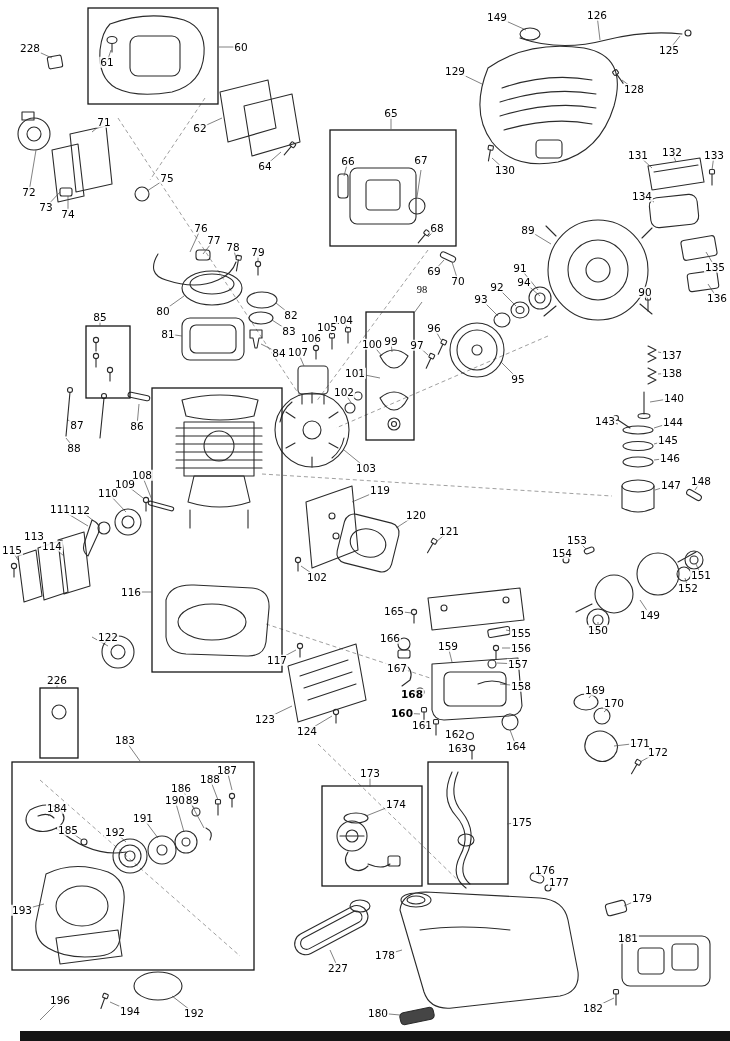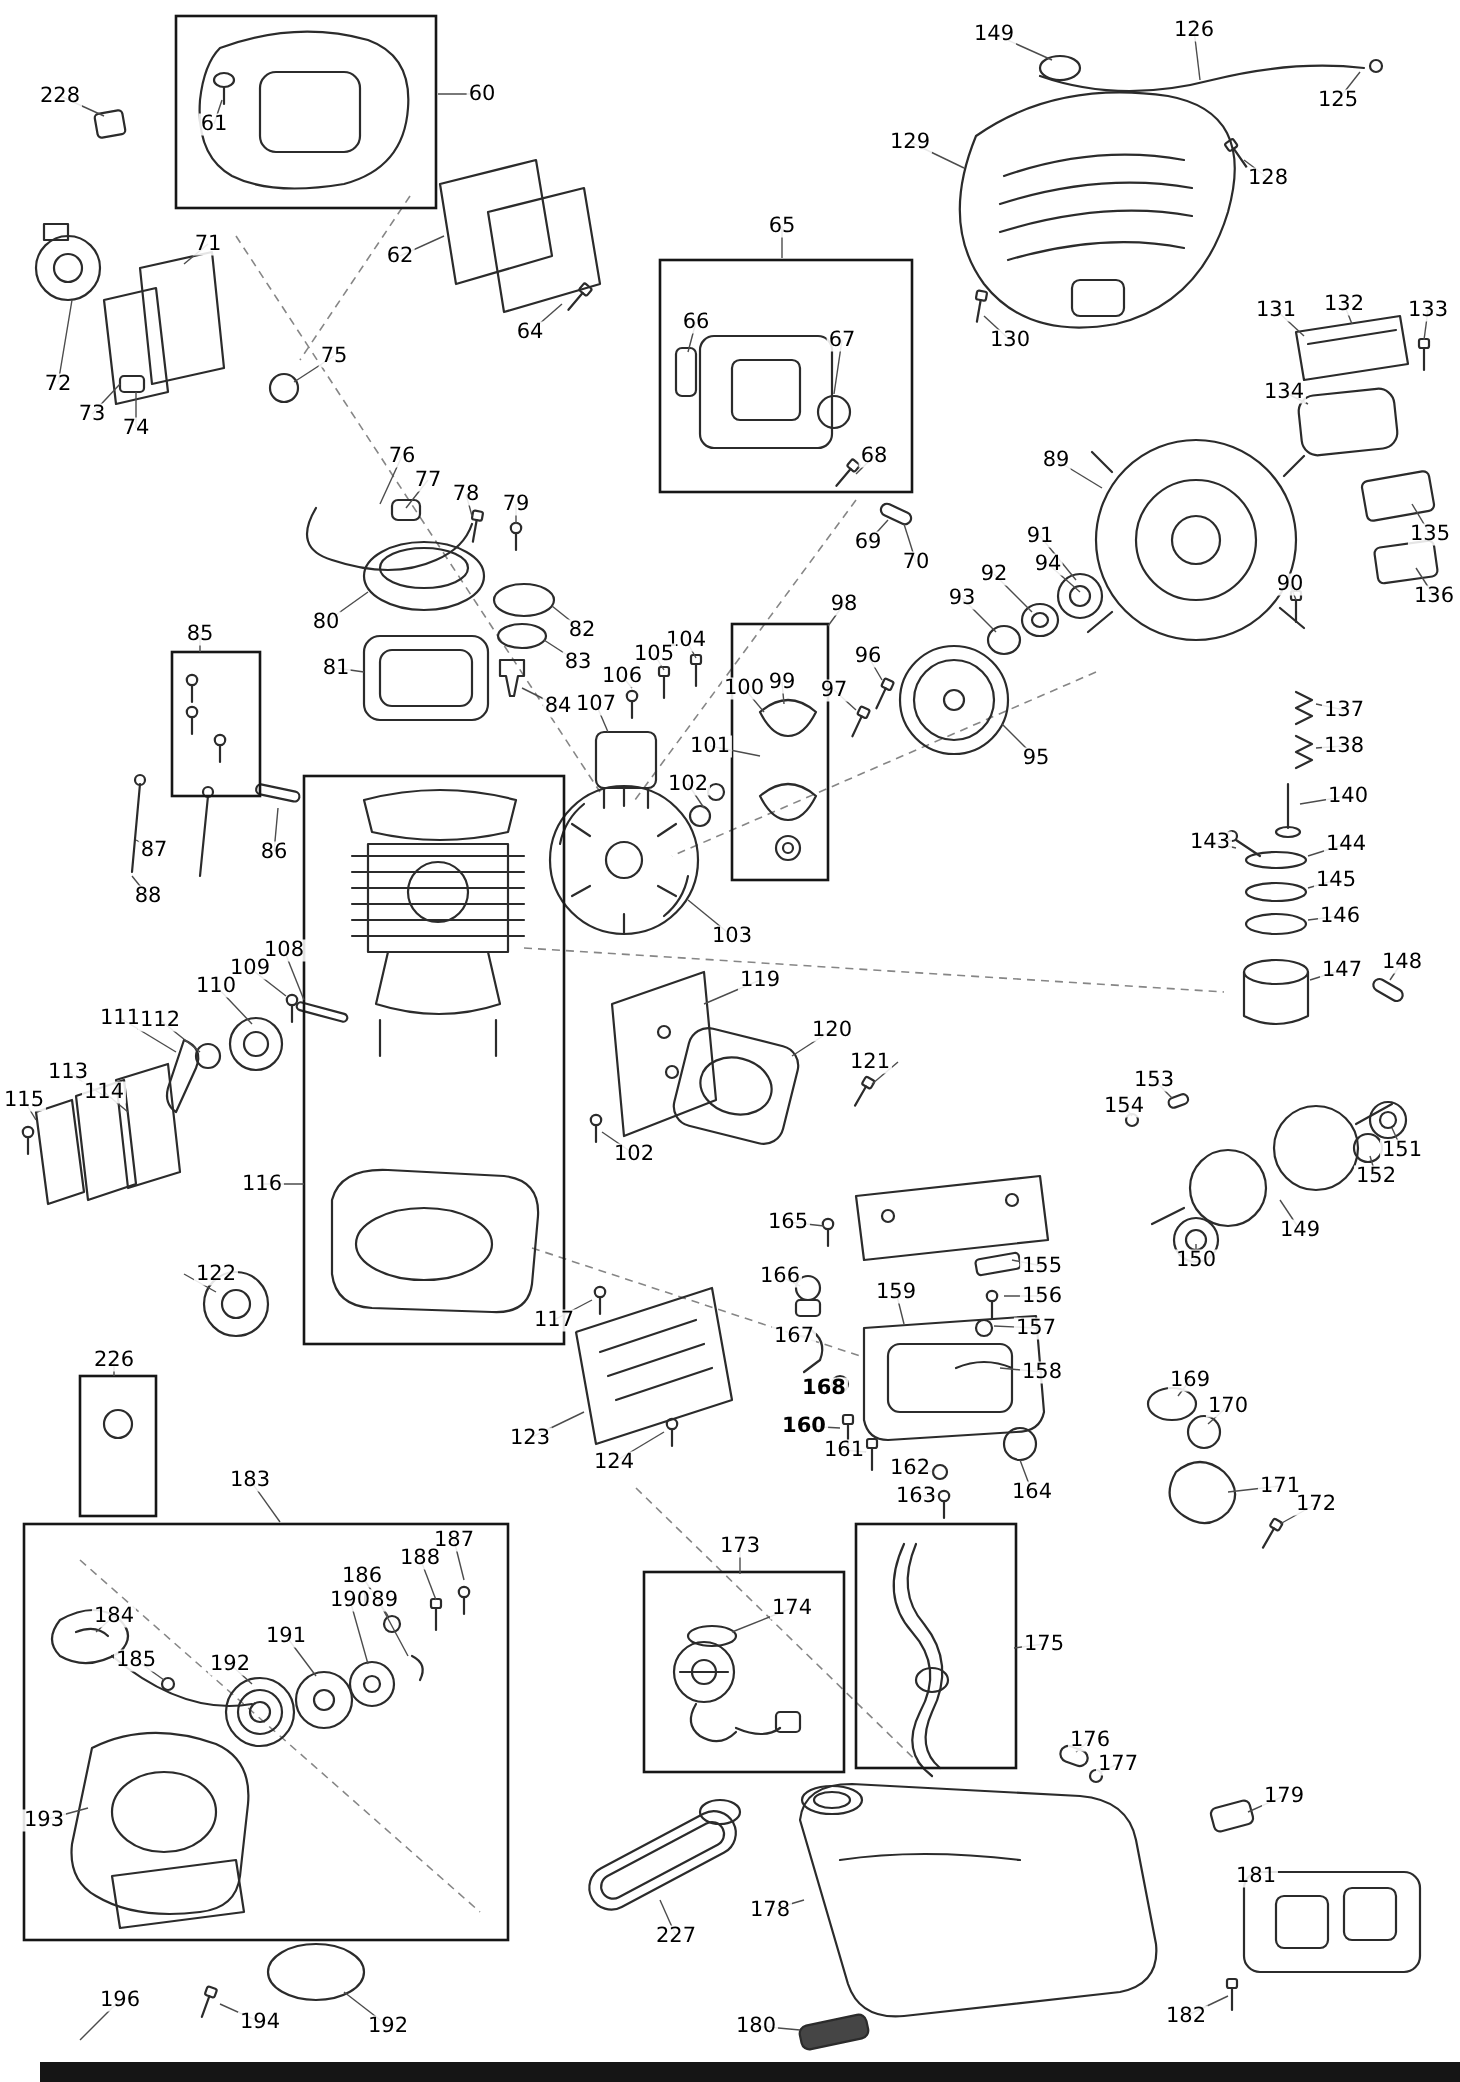--- a/index.html
+++ b/index.html
@@ -529,21 +529,21 @@
   </svg>
 
   <div id="labels-layer">
       <div class="part-label" style="left: 30px; top: 48px;">228</div>
       <div class="part-label" style="left: 241px; top: 47px;">60</div>
       <div class="part-label" style="left: 107px; top: 62px;">61</div>
       <div class="part-label" style="left: 200px; top: 128px;">62</div>
       <div class="part-label" style="left: 265px; top: 166px;">64</div>
       <div class="part-label" style="left: 391px; top: 113px;">65</div>
       <div class="part-label" style="left: 348px; top: 161px;">66</div>
-      <div class="part-label" style="left: 421px; top: 170px; text-align: right;">67</div>
+      <div class="part-label" style="left: 421px; top: 160px; text-align: right;">67</div>
       <div class="part-label" style="left: 437px; top: 228px;">68</div>
       <div class="part-label" style="left: 434px; top: 271px;">69</div>
       <div class="part-label" style="left: 458px; top: 281px;">70</div>
       <div class="part-label" style="left: 104px; top: 122px;">71</div>
       <div class="part-label" style="left: 29px; top: 192px;">72</div>
       <div class="part-label" style="left: 46px; top: 207px;">73</div>
       <div class="part-label" style="left: 68px; top: 214px;">74</div>
       <div class="part-label" style="left: 167px; top: 178px;">75</div>
       <div class="part-label" style="left: 201px; top: 228px;">76</div>
       <div class="part-label" style="left: 214px; top: 240px;">77</div>
@@ -560,21 +560,21 @@
       <div class="part-label" style="left: 74px; top: 448px;">88</div>
       <div class="part-label" style="left: 528px; top: 230px;">89</div>
       <div class="part-label" style="left: 645px; top: 292px;">90</div>
       <div class="part-label" style="left: 520px; top: 268px;">91</div>
       <div class="part-label" style="left: 497px; top: 287px;">92</div>
       <div class="part-label" style="left: 481px; top: 299px;">93</div>
       <div class="part-label" style="left: 524px; top: 282px;">94</div>
       <div class="part-label" style="left: 518px; top: 379px;">95</div>
       <div class="part-label" style="left: 434px; top: 328px;">96</div>
       <div class="part-label" style="left: 417px; top: 345px;">97</div>
-      <div class="part-label" style="left: 422px; top: 302px;">98</div>
+      <div class="part-label" style="left: 422px; top: 290px; font-family: Liberation Serif, serif;">98</div>
       <div class="part-label" style="left: 391px; top: 341px;">99</div>
       <div class="part-label" style="left: 372px; top: 344px;">100</div>
       <div class="part-label" style="left: 355px; top: 373px;">101</div>
       <div class="part-label" style="left: 344px; top: 392px;">102</div>
       <div class="part-label" style="left: 366px; top: 468px;">103</div>
       <div class="part-label" style="left: 343px; top: 320px;">104</div>
       <div class="part-label" style="left: 327px; top: 327px;">105</div>
       <div class="part-label" style="left: 311px; top: 338px;">106</div>
       <div class="part-label" style="left: 298px; top: 352px;">107</div>
       <div class="part-label" style="left: 142px; top: 475px;">108</div>
@@ -583,21 +583,21 @@
       <div class="part-label" style="left: 60px; top: 509px;">111</div>
       <div class="part-label" style="left: 80px; top: 510px;">112</div>
       <div class="part-label" style="left: 34px; top: 536px;">113</div>
       <div class="part-label" style="left: 52px; top: 546px;">114</div>
       <div class="part-label" style="left: 12px; top: 550px;">115</div>
       <div class="part-label" style="left: 131px; top: 592px;">116</div>
       <div class="part-label" style="left: 277px; top: 660px;">117</div>
       <div class="part-label" style="left: 317px; top: 577px;">102</div>
       <div class="part-label" style="left: 380px; top: 490px;">119</div>
       <div class="part-label" style="left: 416px; top: 515px;">120</div>
-      <div class="part-label" style="left: 435px; top: 531px;">121</div>
+      <div class="part-label" style="left: 449px; top: 531px;">121</div>
       <div class="part-label" style="left: 108px; top: 637px;">122</div>
       <div class="part-label" style="left: 265px; top: 719px;">123</div>
       <div class="part-label" style="left: 307px; top: 731px;">124</div>
       <div class="part-label" style="left: 669px; top: 50px;">125</div>
       <div class="part-label" style="left: 597px; top: 15px;">126</div>
       <div class="part-label" style="left: 497px; top: 17px;">149</div>
       <div class="part-label" style="left: 634px; top: 89px;">128</div>
       <div class="part-label" style="left: 455px; top: 71px;">129</div>
       <div class="part-label" style="left: 505px; top: 170px;">130</div>
       <div class="part-label" style="left: 638px; top: 155px;">131</div>

